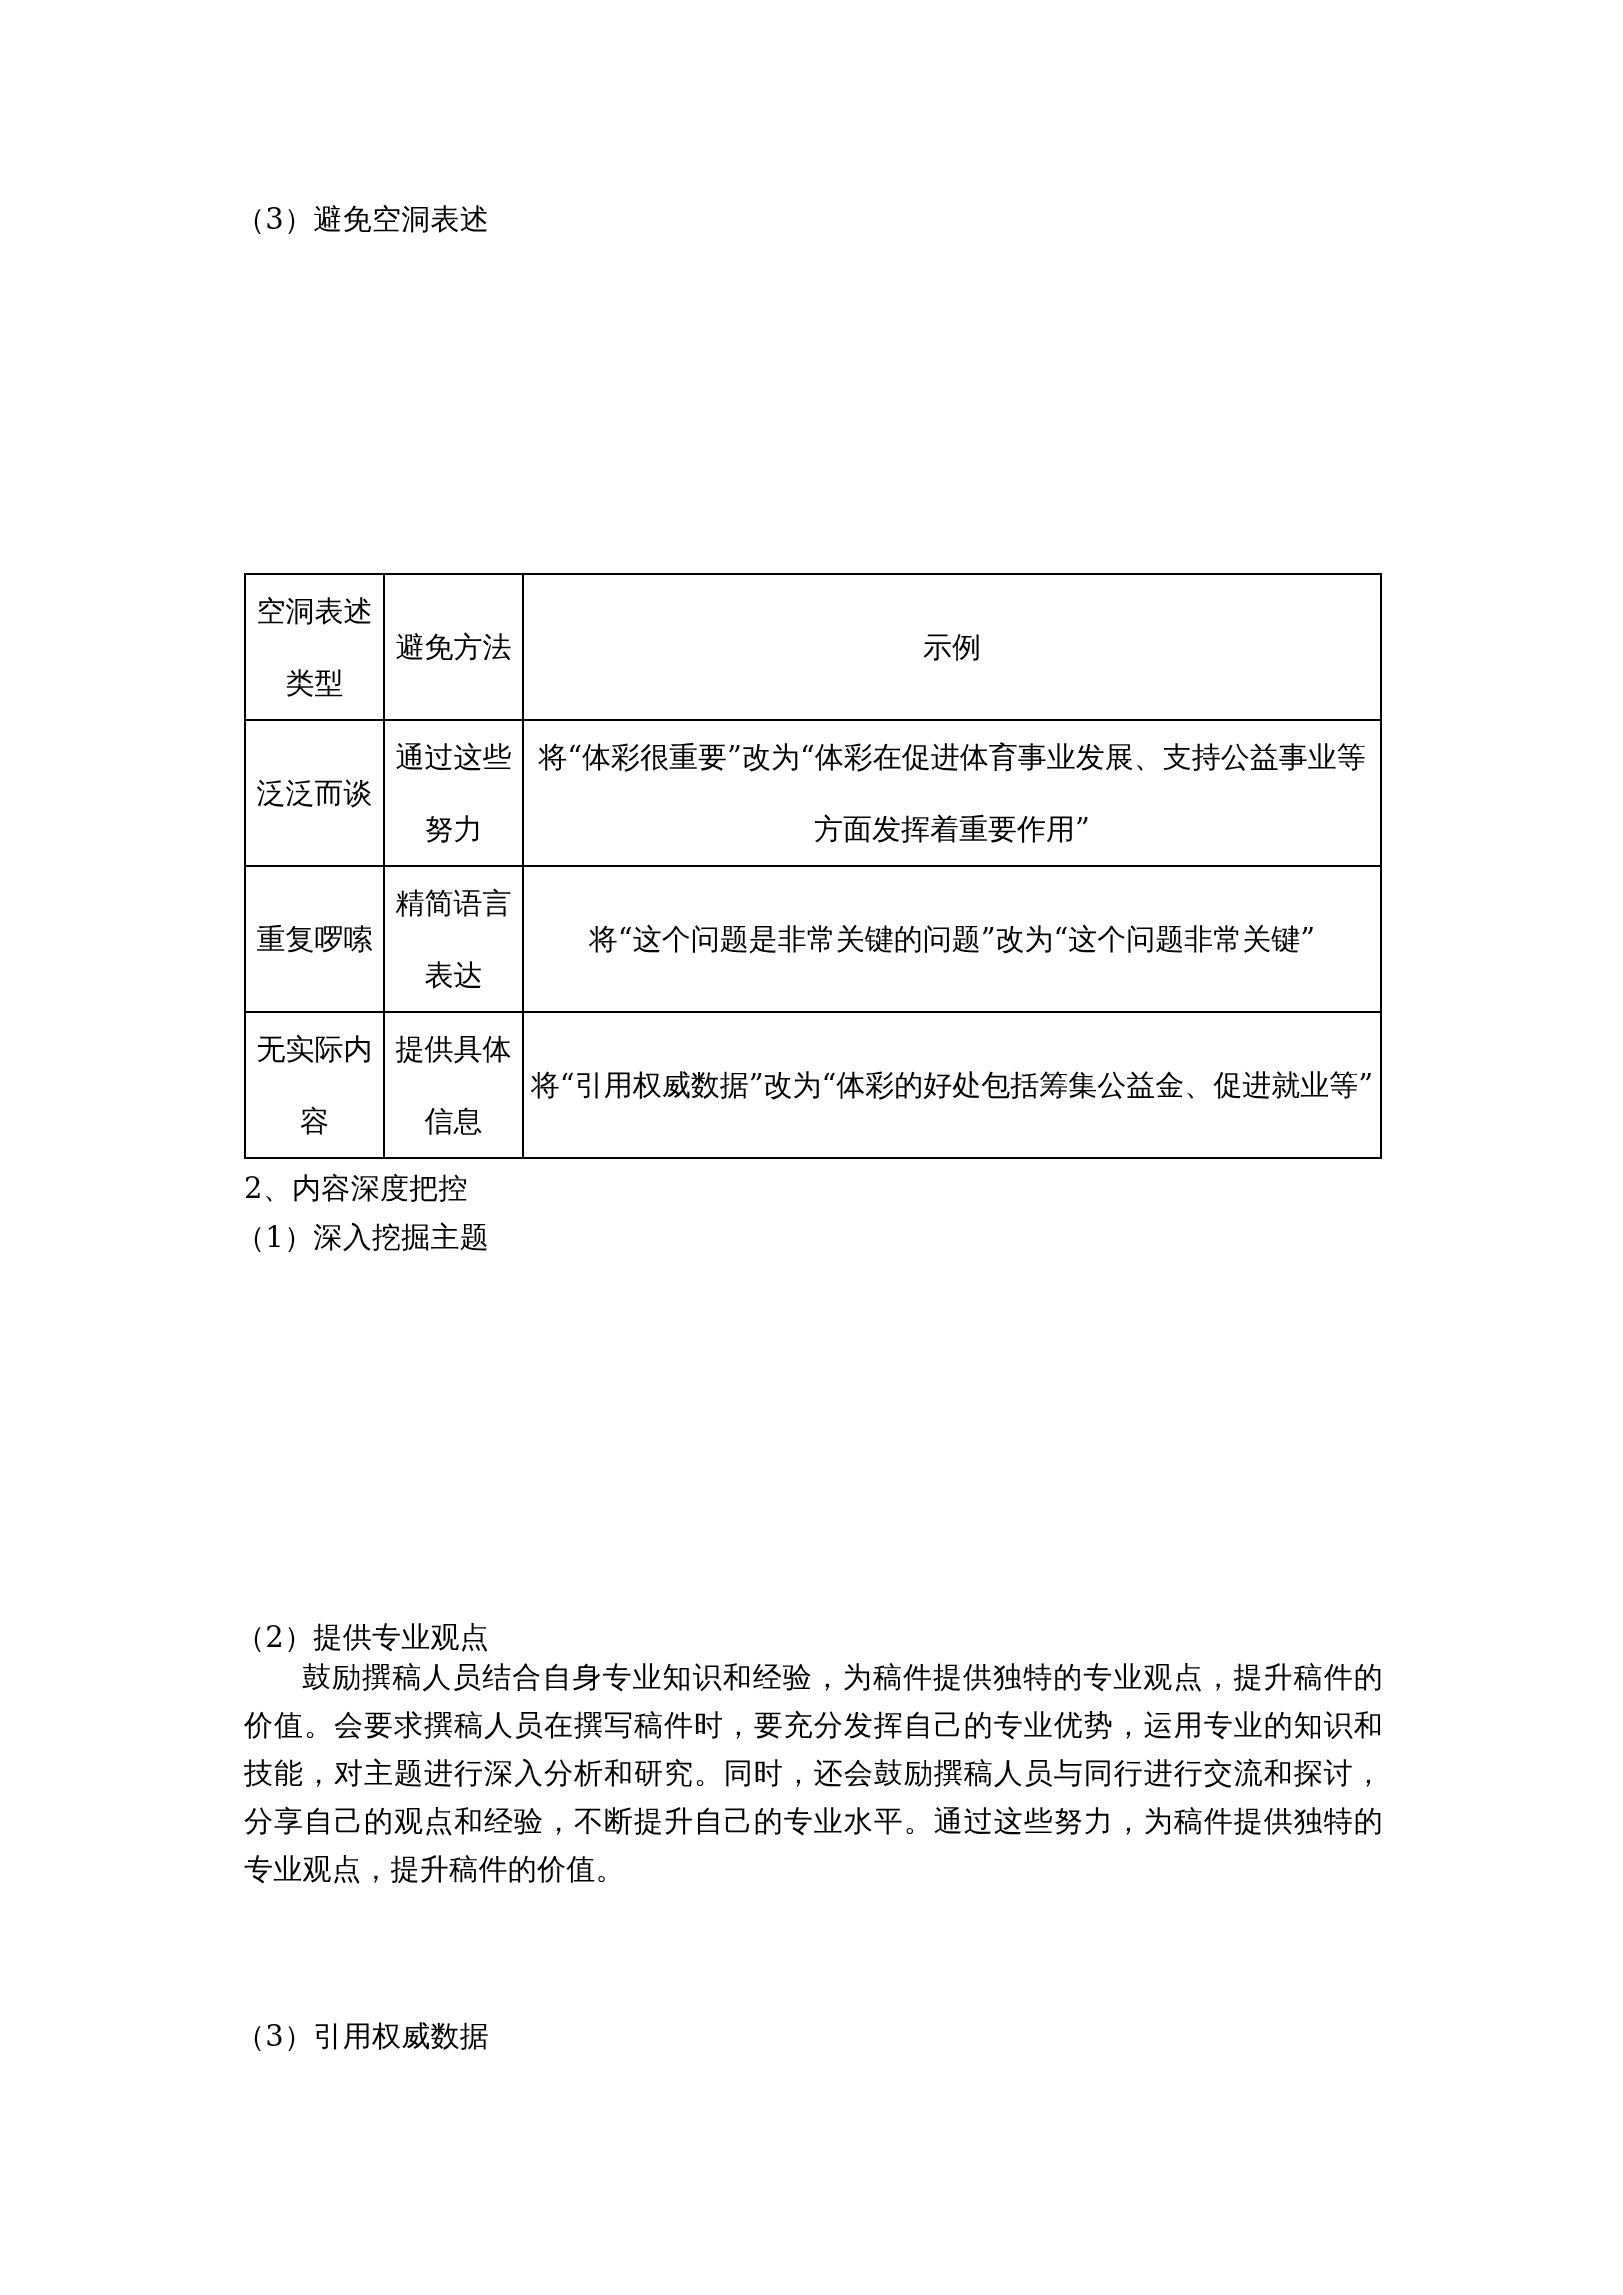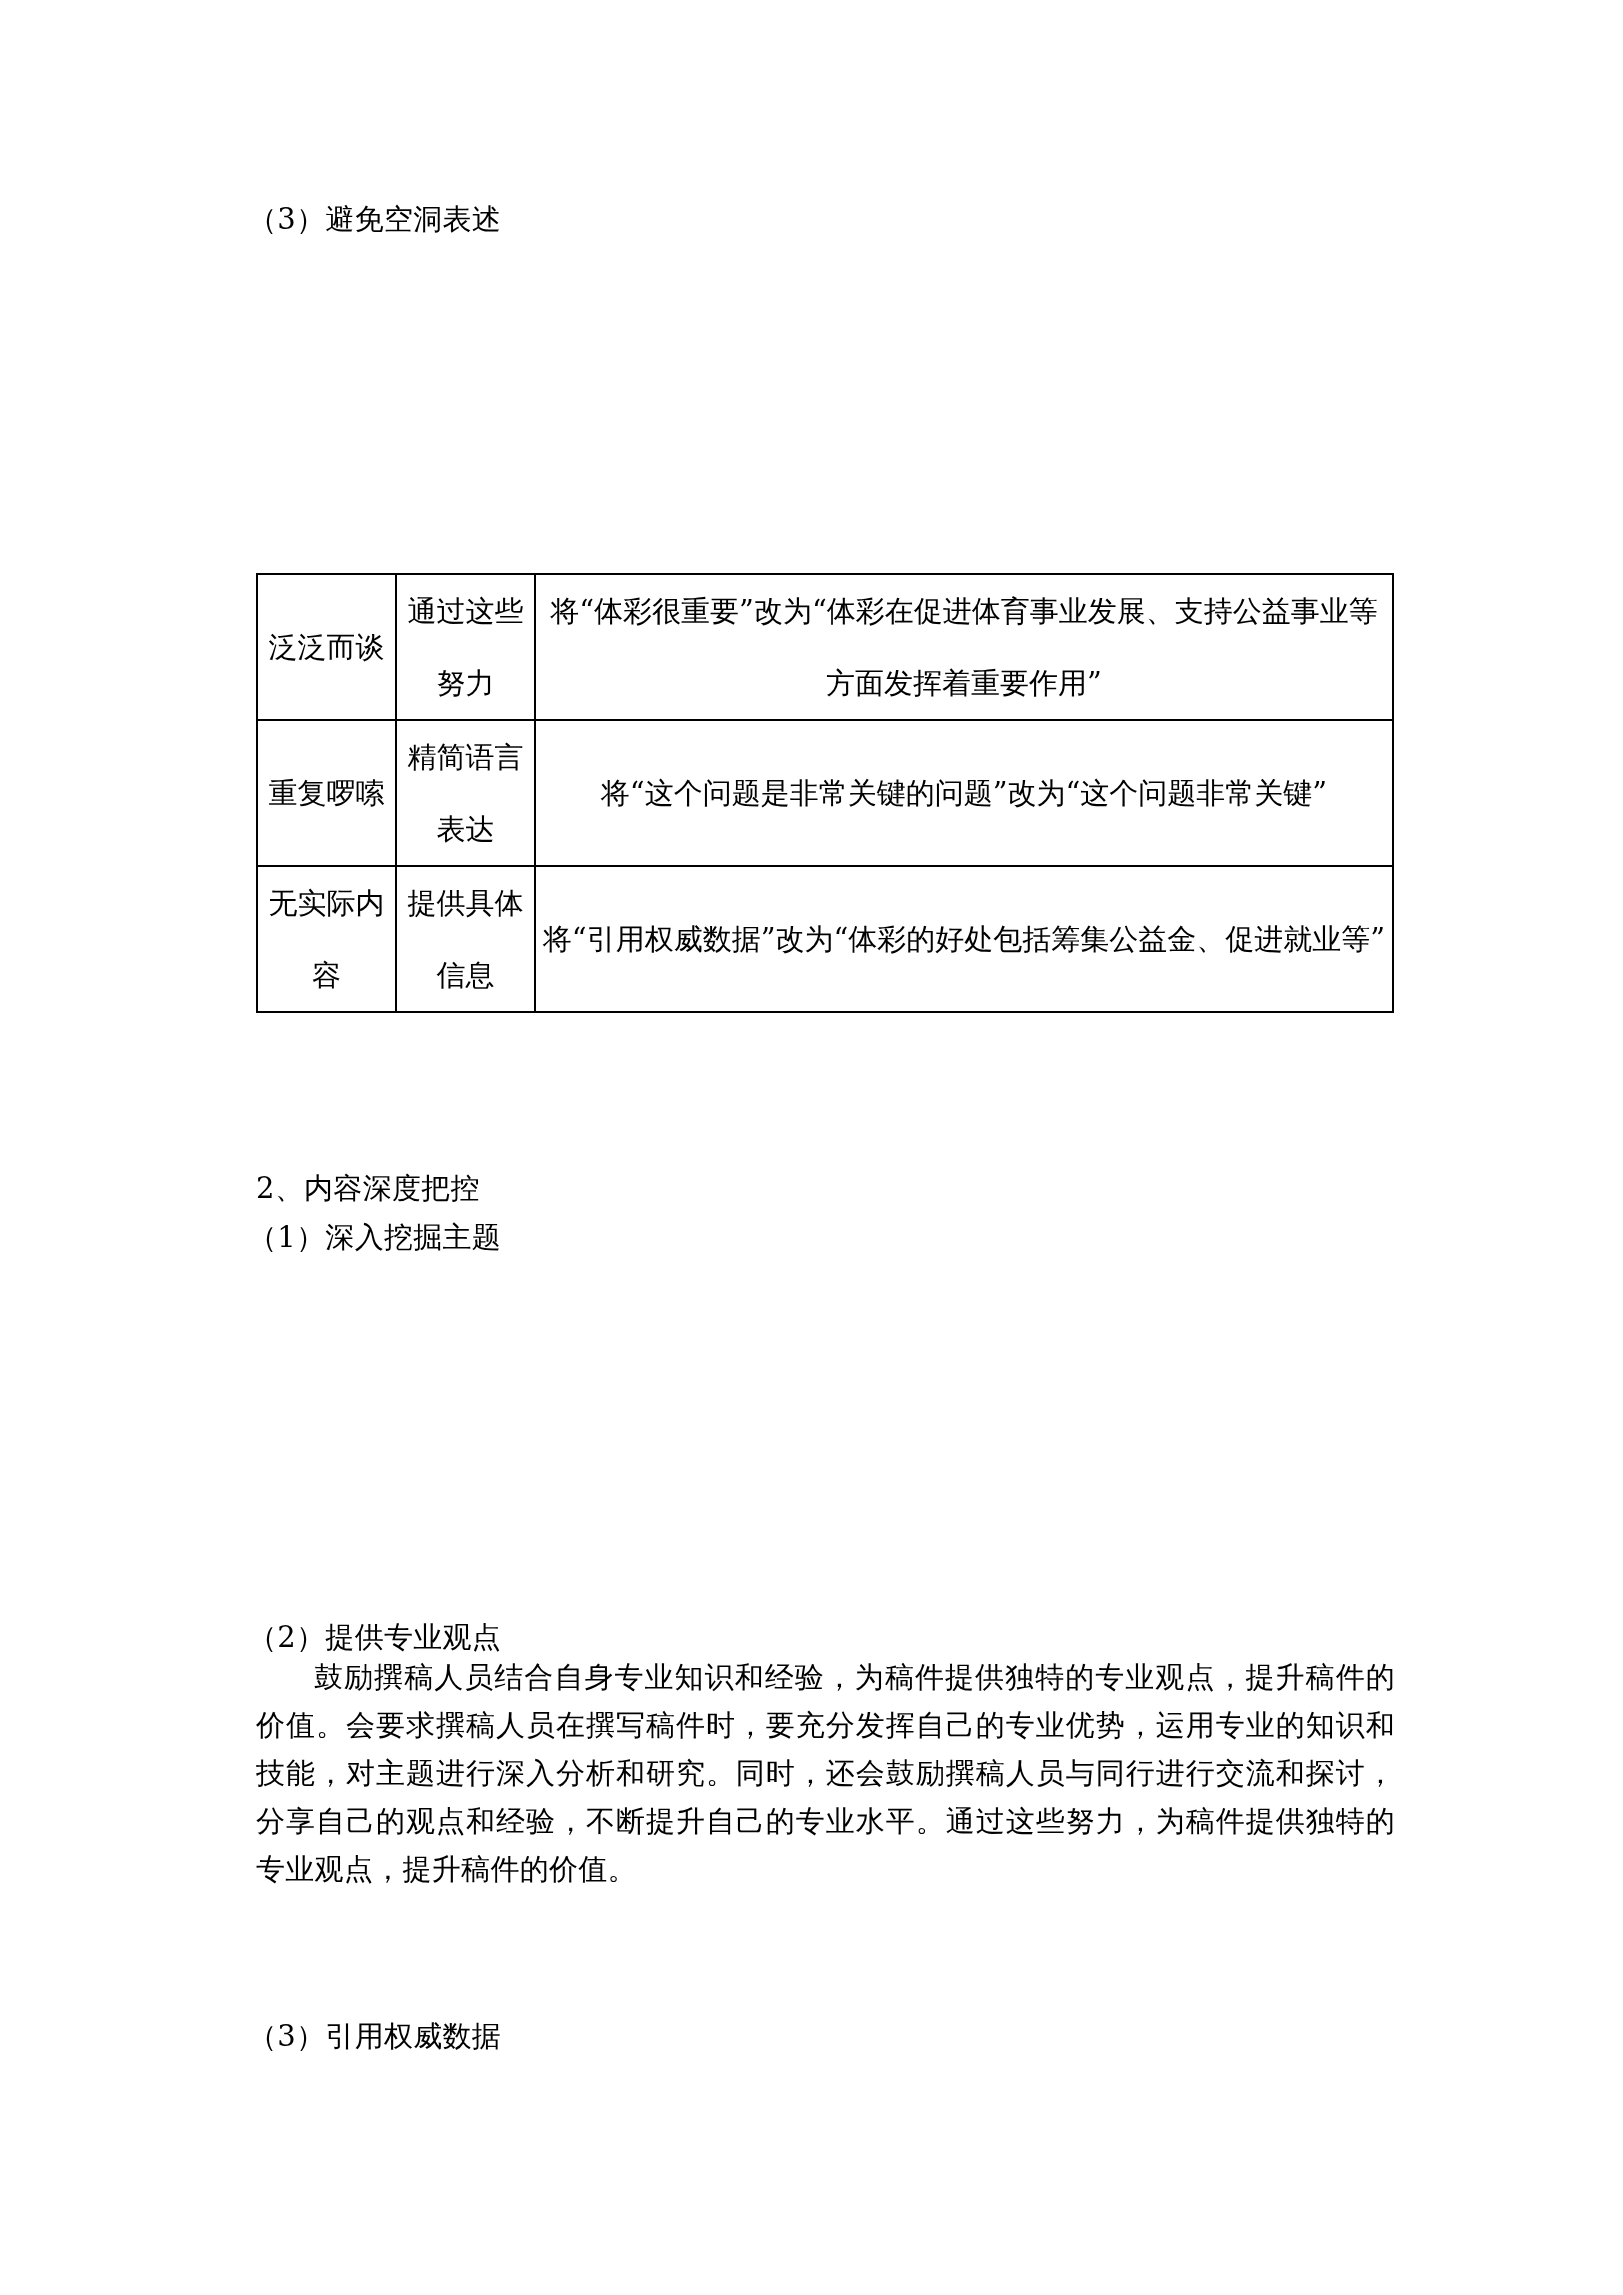--- a/index.html
+++ b/index.html
@@ -1,21 +1,21 @@
 <!DOCTYPE html>
 <html style="font-size:10.5px"><head>
   <meta charset="utf-8">
   <style>
     html, body { margin: 0; padding: 0; background: #ffffff; }
     body {
       width: 1623px; height: 2295px; position: relative; overflow: hidden;
       font-family: "DejaVu Serif", "Liberation Serif", serif;
       color: #000000;
     }
-    .page { position: absolute; left: 0; top: 0; width: 1566px; height: 2295px; margin-left: 12px; }
+    .page { position: absolute; left: 0; top: 0; width: 1566px; height: 2295px; }
     .line {
       position: absolute; left: 244px; width: 1139px;
       font-size: 29px; line-height: 39px; white-space: nowrap; letter-spacing: 0.3px;
     }
     .para {
       position: absolute; left: 244px; width: 1139px;
       font-size: 29px; line-height: 48px; text-align: justify;
       text-indent: 58px; letter-spacing: 0.3px;
     }
     table.grid {
@@ -37,20 +37,25 @@
   <div class="line" style="top:200px; left:236px;">（3）避免空洞表述</div>
 
 
   <table class="grid">
     <colgroup>
       <col style="width:139px">
       <col style="width:139px">
       <col style="width:858px">
     </colgroup>
     <tbody>
+        <tr>
+      <td>空洞表述类型</td>
+      <td>避免方法</td>
+      <td class="thin-l">示例</td>
+    </tr>
     <tr>
       <td>泛泛而谈</td>
       <td>通过这些努力</td>
       <td class="thin-l">将“体彩很重要”改为“体彩在促进体育事业发展、支持公益事业等方面发挥着重要作用”</td>
     </tr>
     <tr>
       <td>重复啰嗦</td>
       <td>精简语言表达</td>
       <td class="thin-l">将“这个问题是非常关键的问题”改为“这个问题非常关键”</td>
     </tr>

